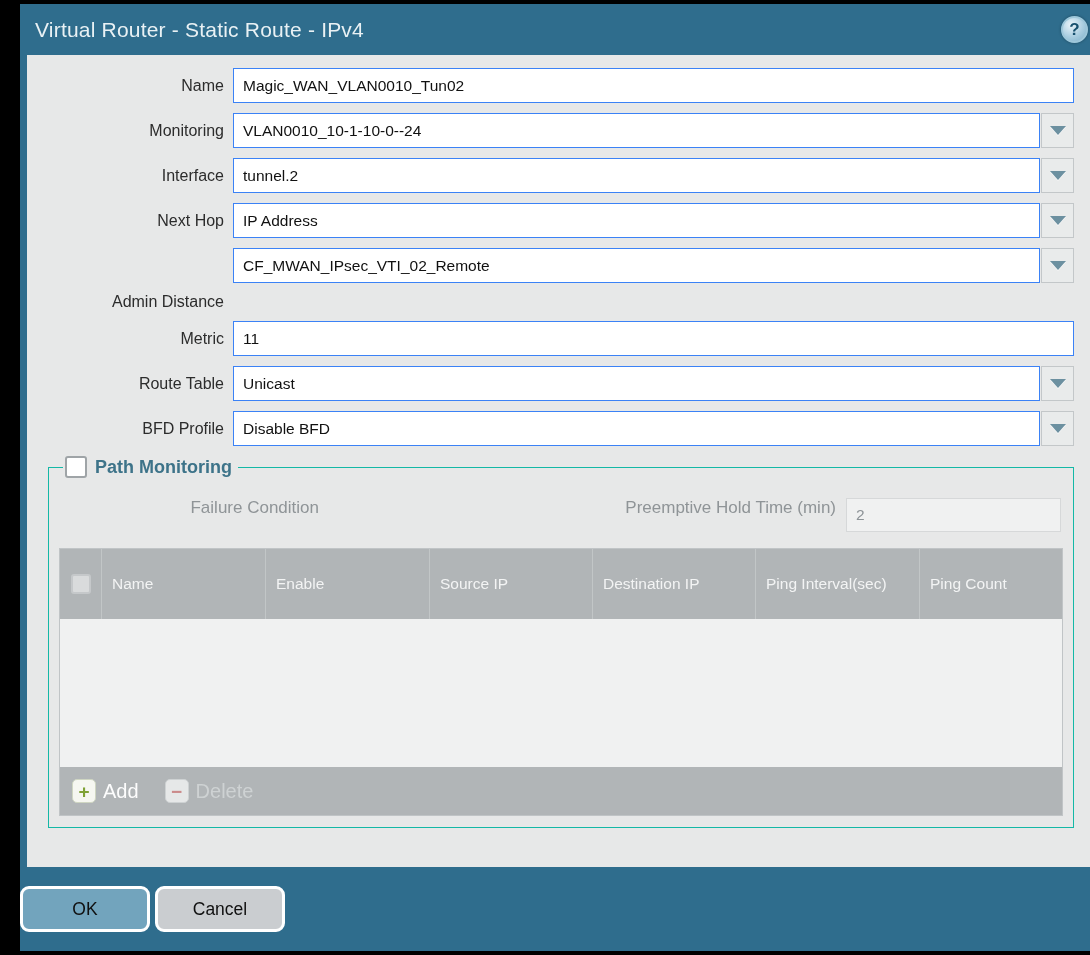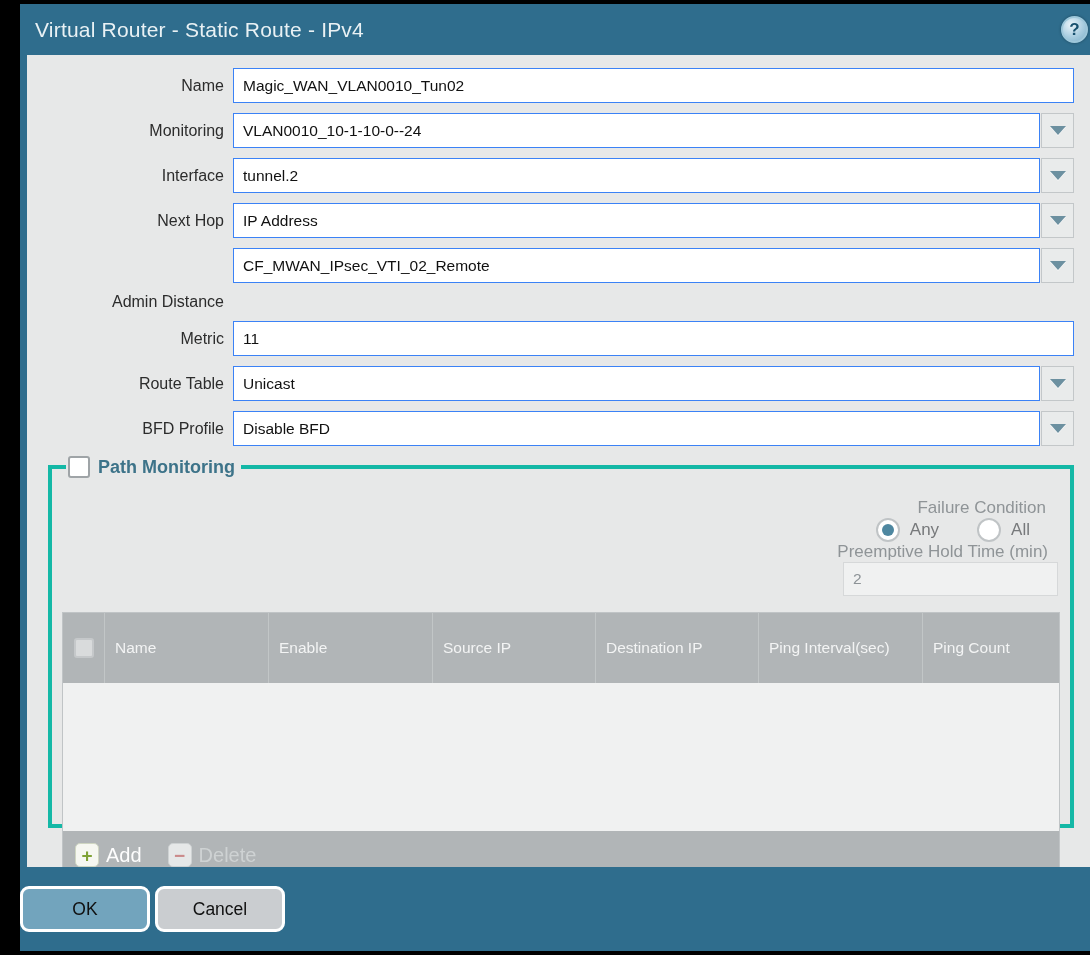--- a/index.html
+++ b/index.html
@@ -72,41 +72,41 @@
   }
   .dd-arrow {
     width:0; height:0;
     border-left:8px solid transparent;
     border-right:8px solid transparent;
     border-top:9px solid #6c90a0;
     filter:drop-shadow(0 1px 0 rgba(255,255,255,.7));
   }
   
   fieldset.pm {
-    border:4px solid #14b8a6;
+    border:1px solid #14b8a6;
     margin-top:4px;
     padding:10px 10px 12px 10px;
     height:372px;
   }
   legend.pm-legend {
     display:flex; align-items:center; gap:8px;
     padding:0 6px 0 2px; margin-left:4px;
   }
   .checkbox {
     width:22px; height:22px;
     background:#fff;
     border:2px solid #9fa4a7;
     border-radius:3px;
     cursor:pointer;
   }
   .pm-title { font-size:18px; font-weight:bold; color:#3d7389; }
   .pm-row {
-    display:flex; align-items:flex-end;
+    display:flex; align-items:flex-start;
     margin:10px 2px 16px 2px;
-    color:#8f9497; font-size:17px;flex-direction:column;
+    color:#8f9497; font-size:17px;
   }
   .fc-label { width:270px; text-align:right; padding-right:12px; }
   .radio-group { display:flex; align-items:center; gap:10px; }
   .radio {
     width:24px; height:24px; border-radius:50%;
     background:#fff; border:2px solid #c0c4c6;
     display:flex; align-items:center; justify-content:center;
     cursor:pointer;
   }
   .radio .dot { width:12px; height:12px; border-radius:50%; background:#4e87a0; }
@@ -272,28 +272,20 @@
     </div>
 
     <fieldset class="pm">
       <legend class="pm-legend">
         <span class="checkbox"></span>
         <span class="pm-title">Path Monitoring</span>
       </legend>
 
       <div class="pm-row">
         <span class="fc-label">Failure Condition</span>
-        <span class="radio-group">
-          <span class="radio">
-              <span class="dot"></span>
-            </span>
-          <span class="radio-label">Any</span>
-          <span class="radio"></span>
-          <span class="radio-label">All</span>
-        </span>
         <span class="pht-label">Preemptive Hold Time (min)</span>
         <input class="pht-input" type="text" value="2" style="">
       </div>
 
       <div class="pm-table">
         <div class="thead">
           <span class="th th-check">
               <span class="checkbox"></span>
             </span>
           <span class="th col-name">Name</span>

